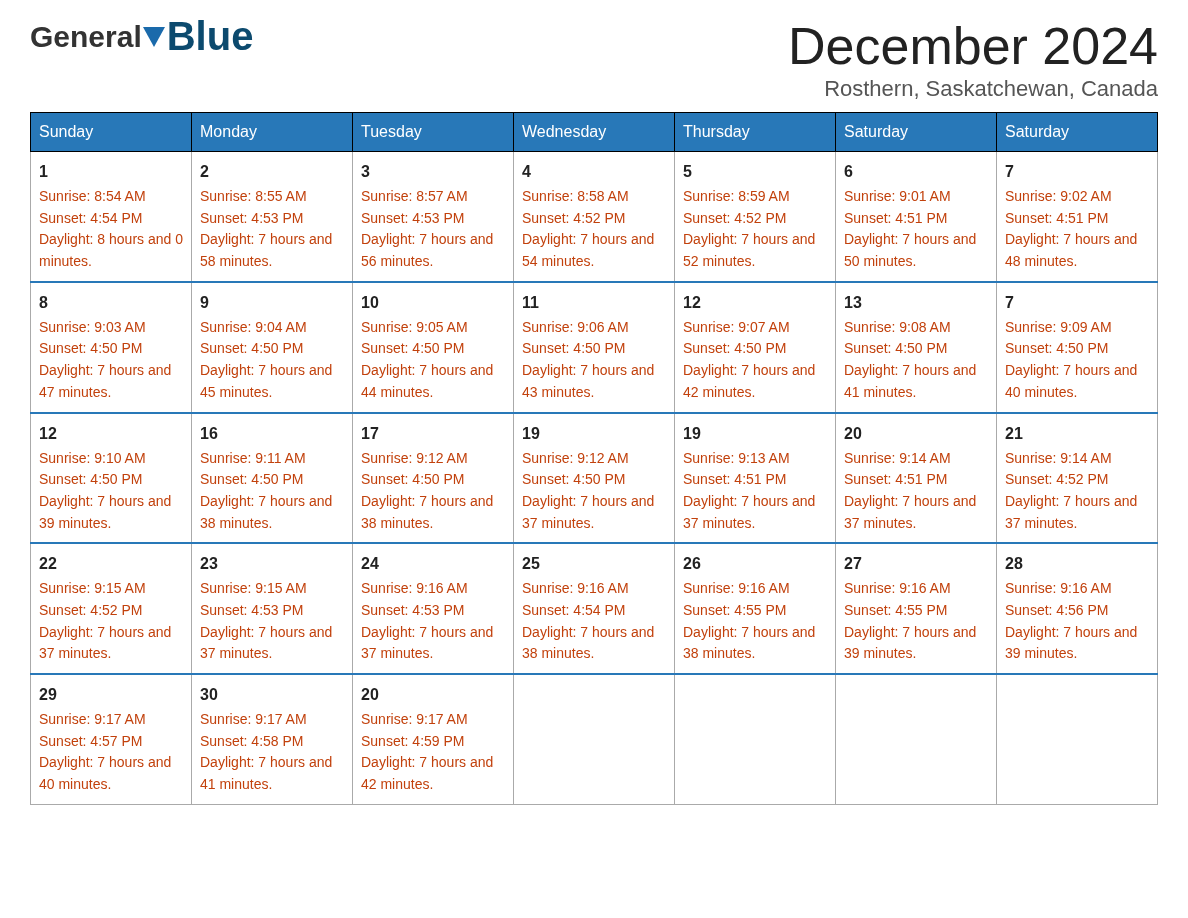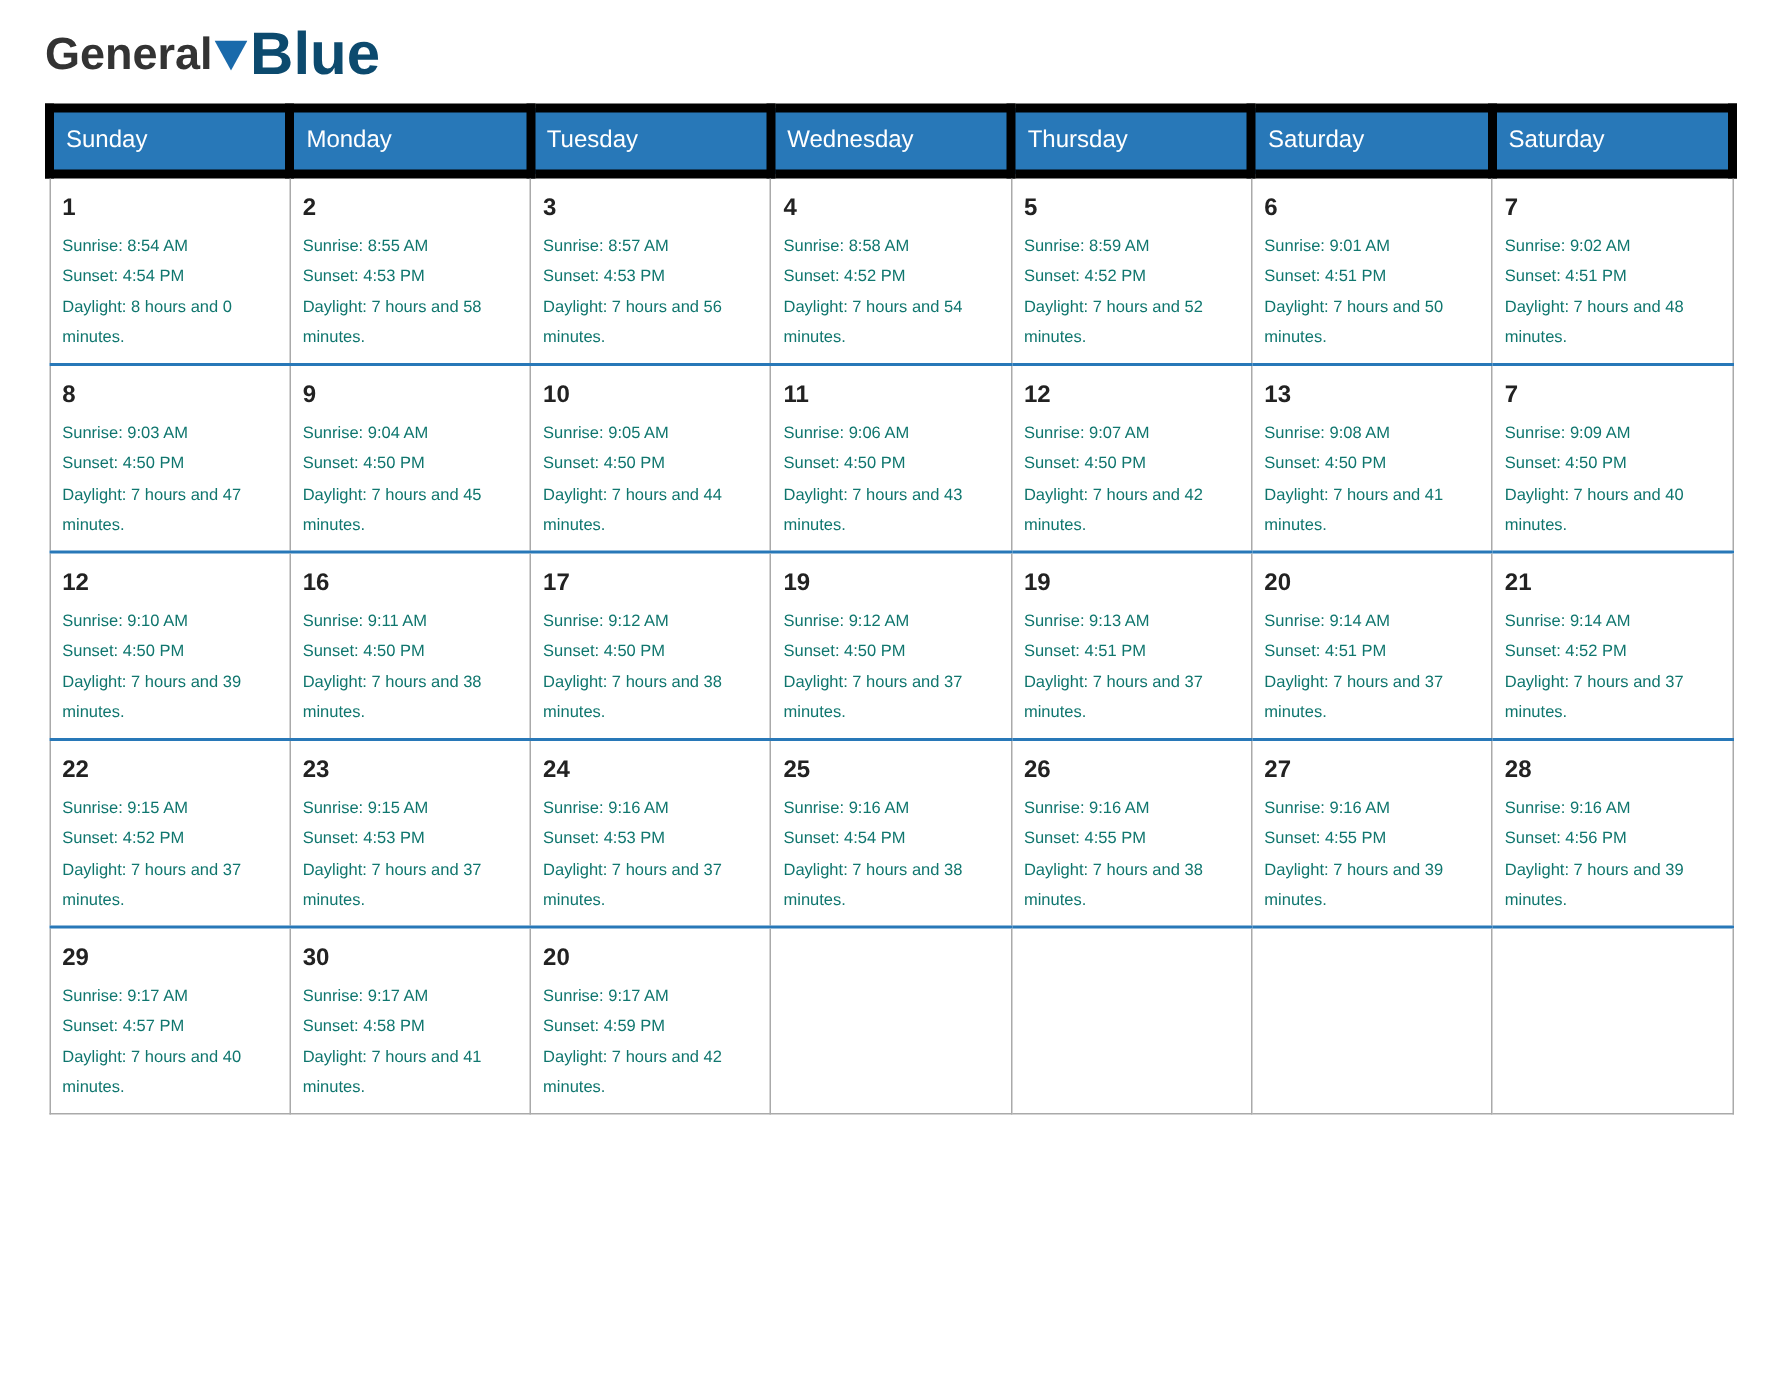--- a/index.html
+++ b/index.html
@@ -44,21 +44,21 @@
       border-collapse: collapse;
       margin-top: 10px;
     }
     .calendar-table th {
       background-color: #2878b8;
       color: #fff;
       padding: 10px 8px;
       font-size: 16px;
       font-weight: normal;
       text-align: left;
-      border: 6px solid #000000;
+      border: 1px solid #000000;
     }
     .calendar-table td {
       vertical-align: top;
       padding: 8px;
       border: 1px solid #aaa;
       width: 14.28%;
       min-height: 100px;
       font-size: 13.5px;
       color: #333;
       line-height: 1.5;
@@ -67,40 +67,44 @@
       background: #fff;
     }
     .day-num {
       font-size: 16px;
       font-weight: bold;
       color: #222;
       display: block;
       margin-bottom: 2px;
     }
     .day-info {
-      color: #0f766e;
-      font-size: 11px;
+      color: #c2410c;
+      font-size: 14px;
       line-height: 1.55;
     }
     .row-divider td {
       border-top: 2px solid #2878b8;
     }
   </style>
 </head>
 <body>
 
 <div class="header">
   <div class="logo">
     <div class="logo-line1">
       <span style="font-size:30px;font-weight:bold;color:#333;">General</span>
       <svg width="22" height="22" viewBox="0 0 22 22" style="margin-left:1px;margin-top:2px;">
         <polygon points="0,0 22,0 11,20" fill="#1a6aab"></polygon>
       </svg>
     </div>
     <div style="font-size:40px;font-weight:bold;color:#0c4a6e;margin-top:-6px;margin-left:2px;">Blue</div>
+  </div>
+  <div class="title-section">
+    <div class="month-title">December 2024</div>
+    <div class="location">Rosthern, Saskatchewan, Canada</div>
   </div>
 </div>
 
 <table class="calendar-table">
   <thead>
     <tr>
       <th>Sunday</th>
       <th>Monday</th>
       <th>Tuesday</th>
       <th>Wednesday</th>

